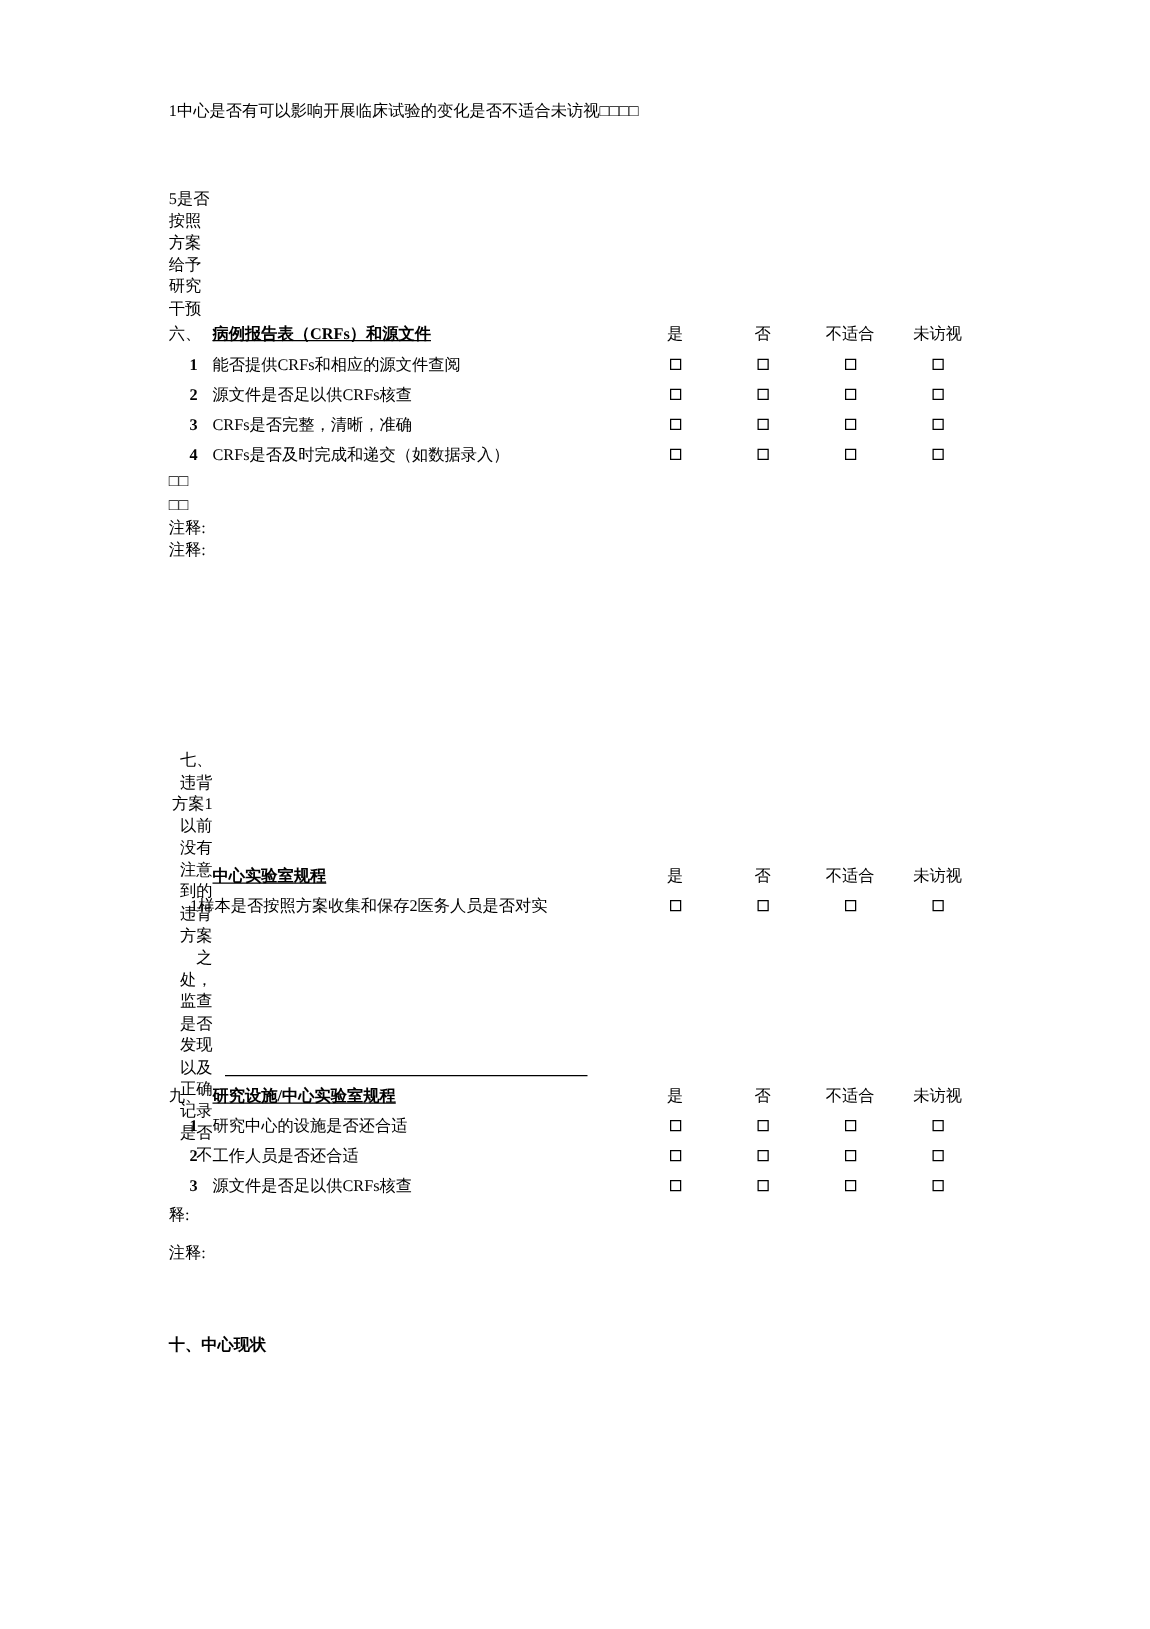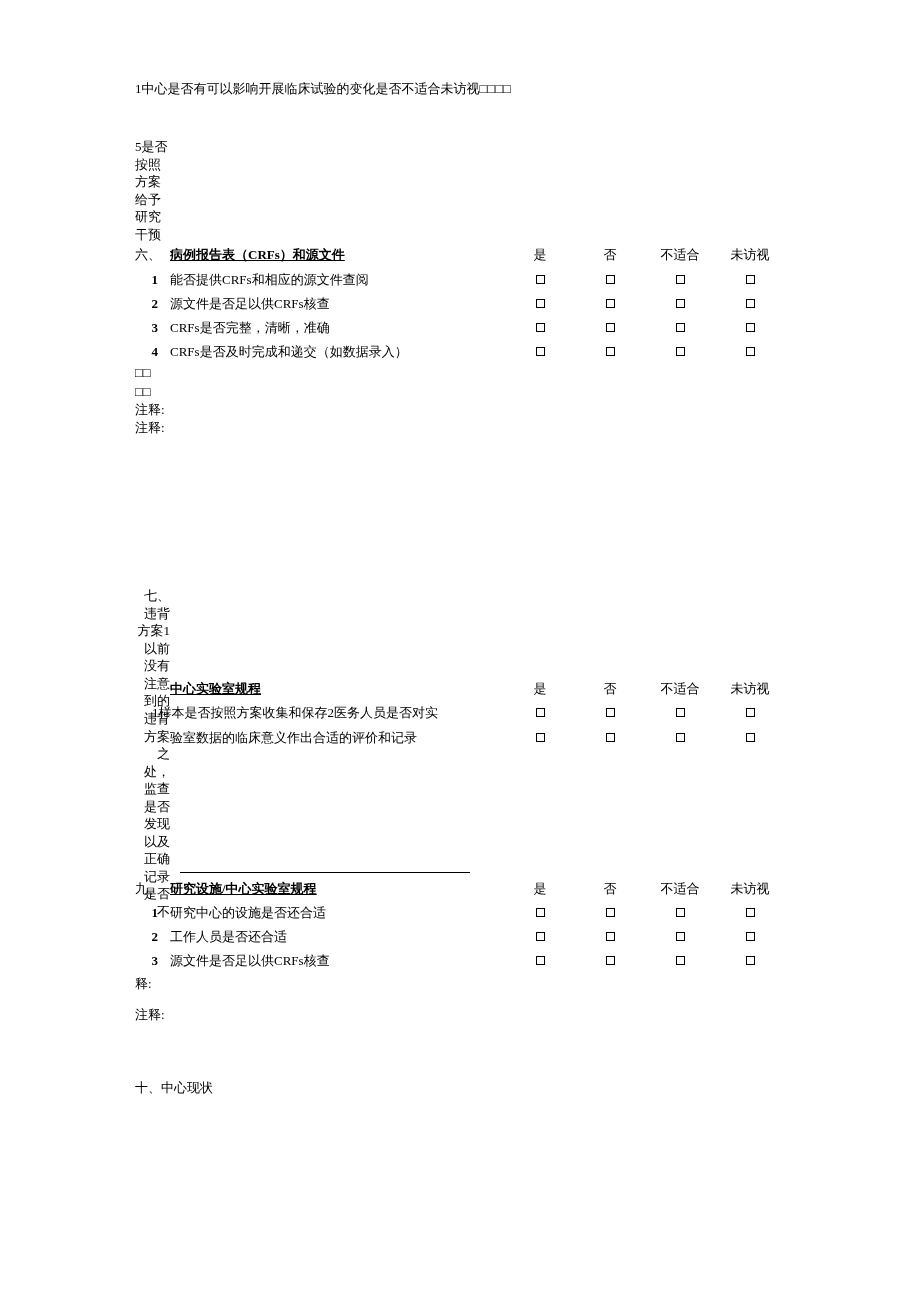--- a/index.html
+++ b/index.html
@@ -5,21 +5,21 @@
     * { margin: 0; padding: 0; box-sizing: border-box; }
     body {
       font-family: "SimSun", "宋体", serif;
       font-size: 13px;
       color: #000;
       background: #fff;
       width: 920px;
       padding: 80px 135px 60px 135px;
       line-height: 1.4;
     }
-    .top-line { margin-bottom: 40px; }
+    .top-line { margin-bottom: 52px; }
     .narrow-block {
       width: 35px;
       line-height: 1.35;
       margin-bottom: 0;
     }
     .section-wrap { position: relative; }
     .overlay-narrow {
       position: absolute;
       left: 0;
       top: 0;
@@ -53,21 +53,21 @@
     }
     .checkbox {
       display: inline-block;
       width: 9px;
       height: 9px;
       border: 1px solid #000;
     }
     .note { margin-top: 2px; }
     .annot { margin-top: 12px; }
     .big-gap { height: 150px; }
-    .section-ten { margin-top: 55px; font-weight: normal;}
+    .section-ten { margin-top: 55px; font-weight: bold;}
   </style>
 </head>
 <body>
 
 <div class="top-line">1中心是否有可以影响开展临床试验的变化是否不适合未访视□□□□</div>
 
 <div class="narrow-block">5是否按照方案给予研究干预</div>
 
 <table>
   <tbody>
@@ -136,28 +136,20 @@
       <td class="col-chk">未访视</td>
     </tr>
     <tr>
       <td class="col-idx-norm"></td>
       <td class="col-title-norm" style="position:relative;left:-18px">1样本是否按照方案收集和保存2医务人员是否对实</td>
       <td class="col-chk"><span class="checkbox"></span></td>
       <td class="col-chk"><span class="checkbox"></span></td>
       <td class="col-chk"><span class="checkbox"></span></td>
       <td class="col-chk"><span class="checkbox"></span></td>
     </tr>
-    <tr>
-      <td class="col-idx-norm"></td>
-      <td class="col-title-norm">验室数据的临床意义作出合适的评价和记录</td>
-      <td class="col-chk"><span class="checkbox"></span></td>
-      <td class="col-chk"><span class="checkbox"></span></td>
-      <td class="col-chk"><span class="checkbox"></span></td>
-      <td class="col-chk"><span class="checkbox"></span></td>
-    </tr>
   </tbody>
     </table>
 
   <div style="height:120px"></div>
 </div>
 
 <div class="divider"></div>
 <table>
   <tbody>
       <tr class="hdr">

